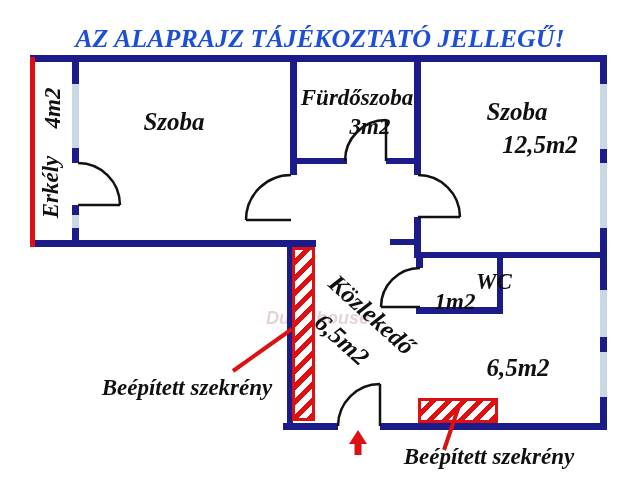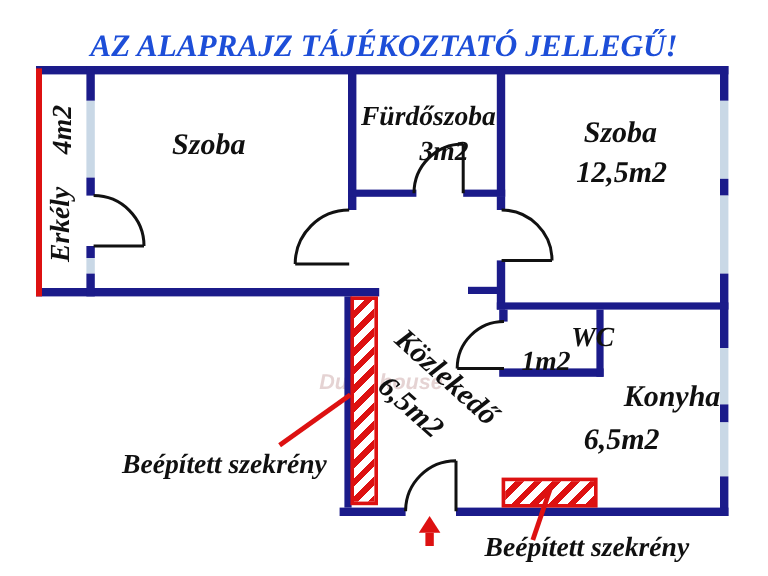--- a/index.html
+++ b/index.html
@@ -95,29 +95,28 @@
       <rect x="354.5" y="444" width="7" height="11"></rect>
     </g>
   </svg>
 
   <div class="lbl" style="left:174px;top:121px;">Szoba</div>
 
   <div class="lbl small" style="left:357px;top:97px;text-align:center;">Fürdőszoba</div>
   <div class="lbl small" style="left:370px;top:126px;">3m2</div>
 
   <div class="lbl" style="left:517px;top:111px;">Szoba</div>
-  <div class="lbl" style="left:518px;top:144px;">12,5m2</div>
+  <div class="lbl" style="left:540px;top:144px;">12,5m2</div>
 
   <div class="lbl small vert" style="left:50px;top:187px;">Erkély</div>
   <div class="lbl small vert" style="left:52px;top:108px;">4m2</div>
 
   <div class="lbl small" style="left:450px;top:281px;transform:translate(-50%,-50%);margin-left:44px;">WC</div>
   <div class="lbl small" style="left:455px;top:301px;">1m2</div>
 
-  <div class="lbl" style="left:560px;top:331px;">Konyha</div>
   <div class="lbl" style="left:518px;top:367px;">6,5m2</div>
 
   <div class="lbl diag" style="left:341px;top:270px;">Közlekedő</div>
   <div class="lbl diag" style="left:327px;top:309px;">6,5m2</div>
 
   <div class="lbl small" style="left:187px;top:387px;">Beépített szekrény</div>
   <div class="lbl small" style="left:489px;top:456px;">Beépített szekrény</div>
 
 </div>
 

